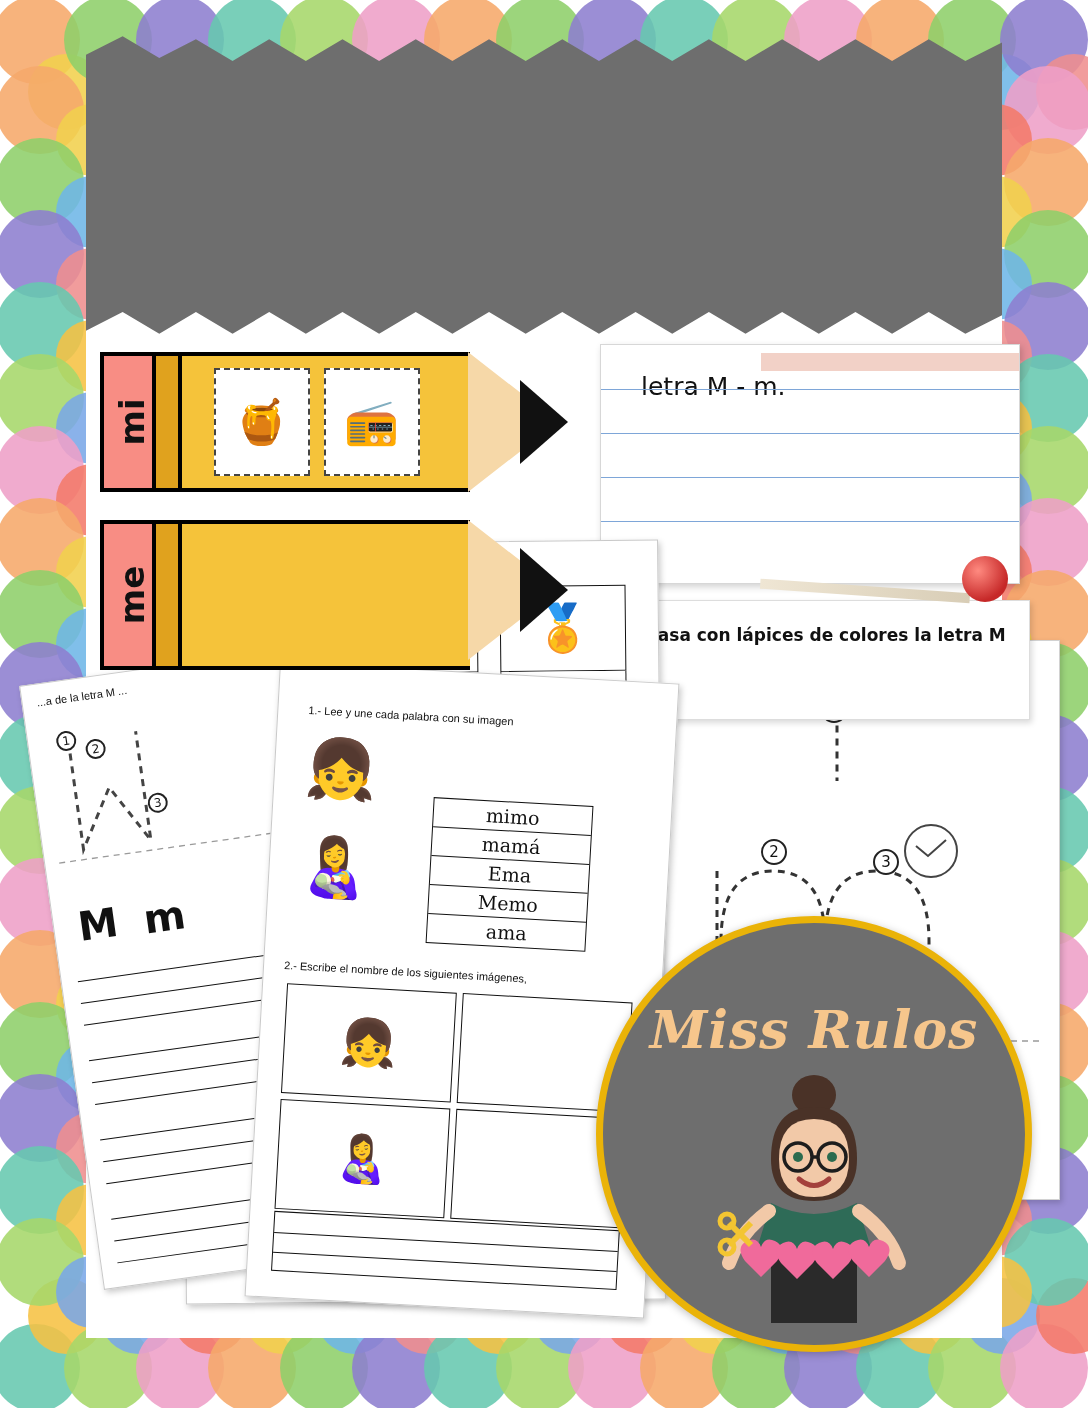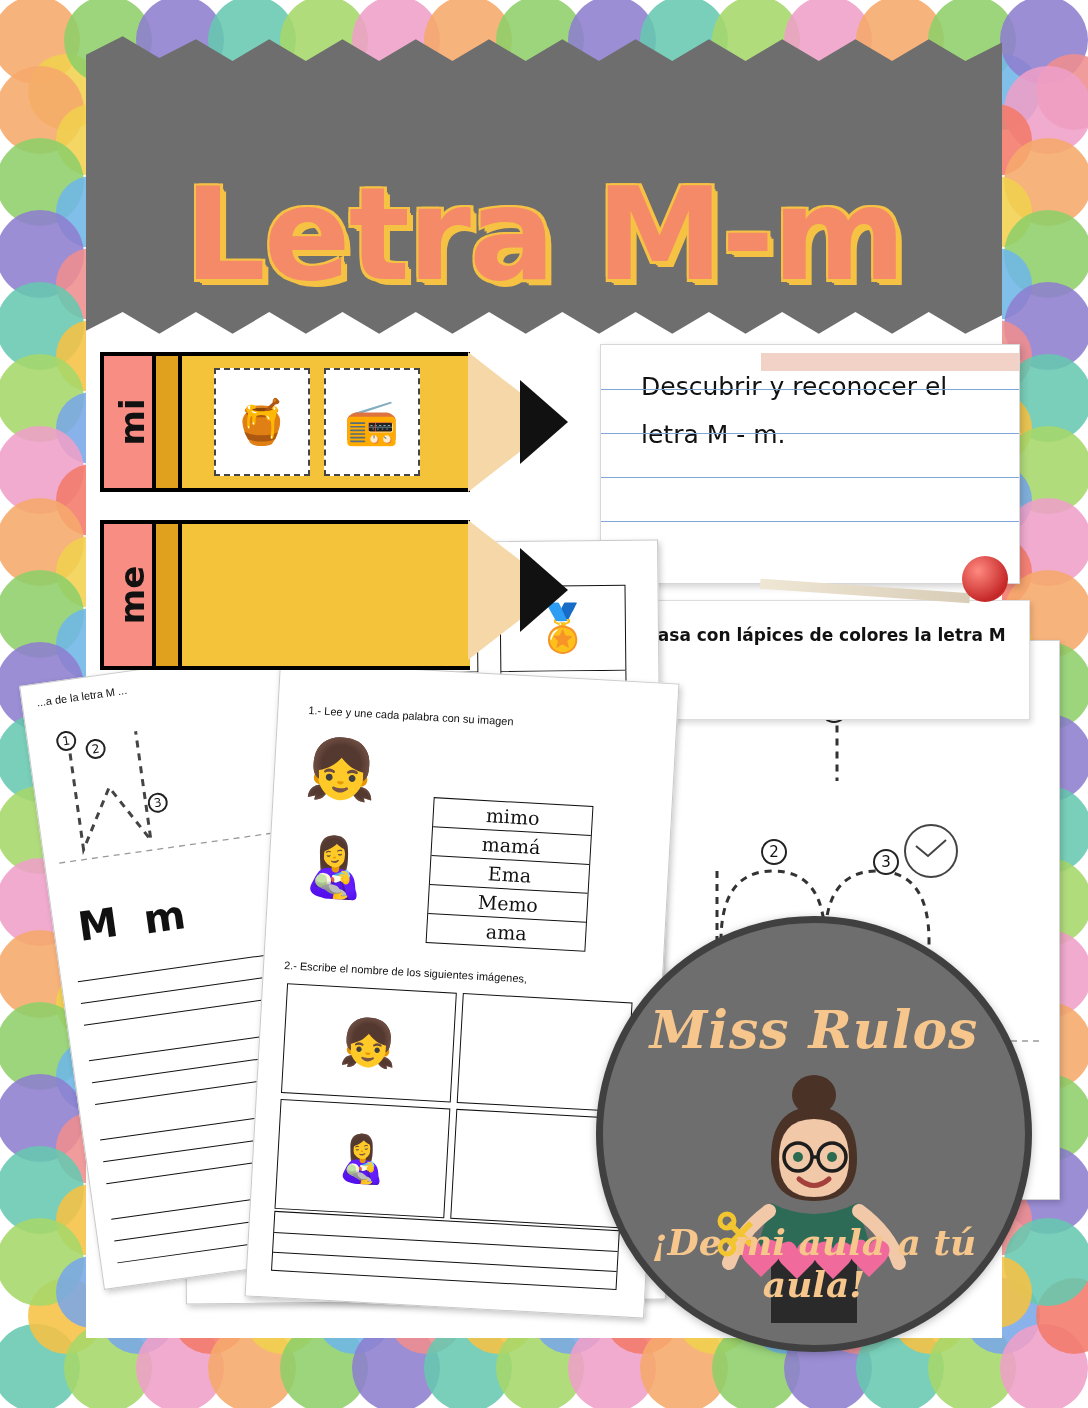--- a/index.html
+++ b/index.html
@@ -114,21 +114,21 @@
   
   #sheet-front { left:262px; top:672px; width:400px; height:636px; transform:rotate(3.2deg);
                  transform-origin:center; }
   .wordbox { position:absolute; left:160px; top:128px; width:160px; border:1.5px solid #111; background:#fff; }
   .wordbox div { border-bottom:1.5px solid #111; text-align:center;
                  font-family:"DejaVu Serif", serif; font-size:19px; padding:3px 0; color:#111; }
   .wordbox div:last-child { border-bottom:none; }
 
   
   #logo { position:absolute; left:596px; top:916px; width:436px; height:436px;
-          border-radius:50%; background:#6e6e6e; border:7px solid #404040; z-index:9;
+          border-radius:50%; background:#6e6e6e; border:7px solid #eab308; z-index:9;
           box-shadow:0 2px 8px rgba(0,0,0,.25); }
   #logo-name { position:absolute; left:0; right:0; top:76px; text-align:center;
                font-family:"DejaVu Serif", serif; font-style:italic; font-weight:bold;
                font-size:52px; color:#f6c68c; letter-spacing:1px; }
   #logo-tag { position:absolute; left:0; right:0; bottom:40px; text-align:center;
               font-family:"DejaVu Serif", serif; font-style:italic; font-weight:bold;
               font-size:36px; color:#f6c68c; }
   .avatar { position:absolute; left:50%; top:150px; transform:translateX(-50%); width:230px; height:250px; }
 
   
@@ -268,21 +268,20 @@
     <div class="dot" style="left: 960px; top: 1112px; height: 72px; width: 72px; background: rgb(111, 183, 232);"></div>
     <div class="dot" style="left: 1004px; top: 1146px; height: 88px; width: 88px; background: rgb(142, 127, 208);"></div>
     <div class="dot" style="left: 960px; top: 1184px; height: 72px; width: 72px; background: rgb(240, 143, 143);"></div>
     <div class="dot" style="left: 1004px; top: 1218px; height: 88px; width: 88px; background: rgb(103, 201, 176);"></div>
     <div class="dot" style="left: 960px; top: 1256px; height: 72px; width: 72px; background: rgb(246, 194, 68);"></div>
   </div>
 <div id="inner-white"></div>
 
 <div id="banner-wrap">
   <div id="banner"></div>
-  <div id="cover-title">Letra M-m</div>
 </div>
 
 <div id="pencil">
   <div class="pencil-body">
     <div class="pencil-eraser"></div>
     <div class="pencil-band"></div>
     <div class="syl">mi</div>
     <div class="pcard" style="left:110px;">🍯</div>
     <div class="pcard" style="left:220px;">📻</div>
   </div>
@@ -299,21 +298,20 @@
   <div class="pencil-tip"></div>
   <div class="pencil-lead"></div>
 </div>
 
 <div id="desafio">
   <div class="hl"></div>
   <div class="bl" style="top:44px;"></div>
   <div class="bl" style="top:88px;"></div>
   <div class="bl" style="top:132px;"></div>
   <div class="bl" style="top:176px;"></div>
-  <p>Descubrir y reconocer el</p>
   <p>letra M - m.</p>
 </div>
 
 <div id="pushpin-needle"></div>
 <div id="pushpin"></div>
 
 <div id="instr2">Repasa con lápices de colores la letra M</div>
 
 <div id="trace-right">
   <svg width="400" height="560">
@@ -448,14 +446,13 @@
       <path d="M118 190 q-10 -14 2 -20 q10 -5 14 6 q4 -11 14 -6 q12 6 2 20 l-16 16Z"></path>
       <path d="M154 188 q-10 -14 2 -20 q10 -5 14 6 q4 -11 14 -6 q12 6 2 20 l-16 16Z"></path>
     </g>
     <g stroke="#f3c531" stroke-width="6" fill="none">
       <path d="M30 150 l22 22"></path>
         <path d="M30 172 l22 -22"></path>
     </g>
     <circle cx="28" cy="148" r="7" fill="none" stroke="#f3c531" stroke-width="5"></circle>
     <circle cx="28" cy="174" r="7" fill="none" stroke="#f3c531" stroke-width="5"></circle>
   </svg>
-  <div id="logo-tag">¡De mi aula a tú aula!</div>
 </div>
 
 </body></html>

